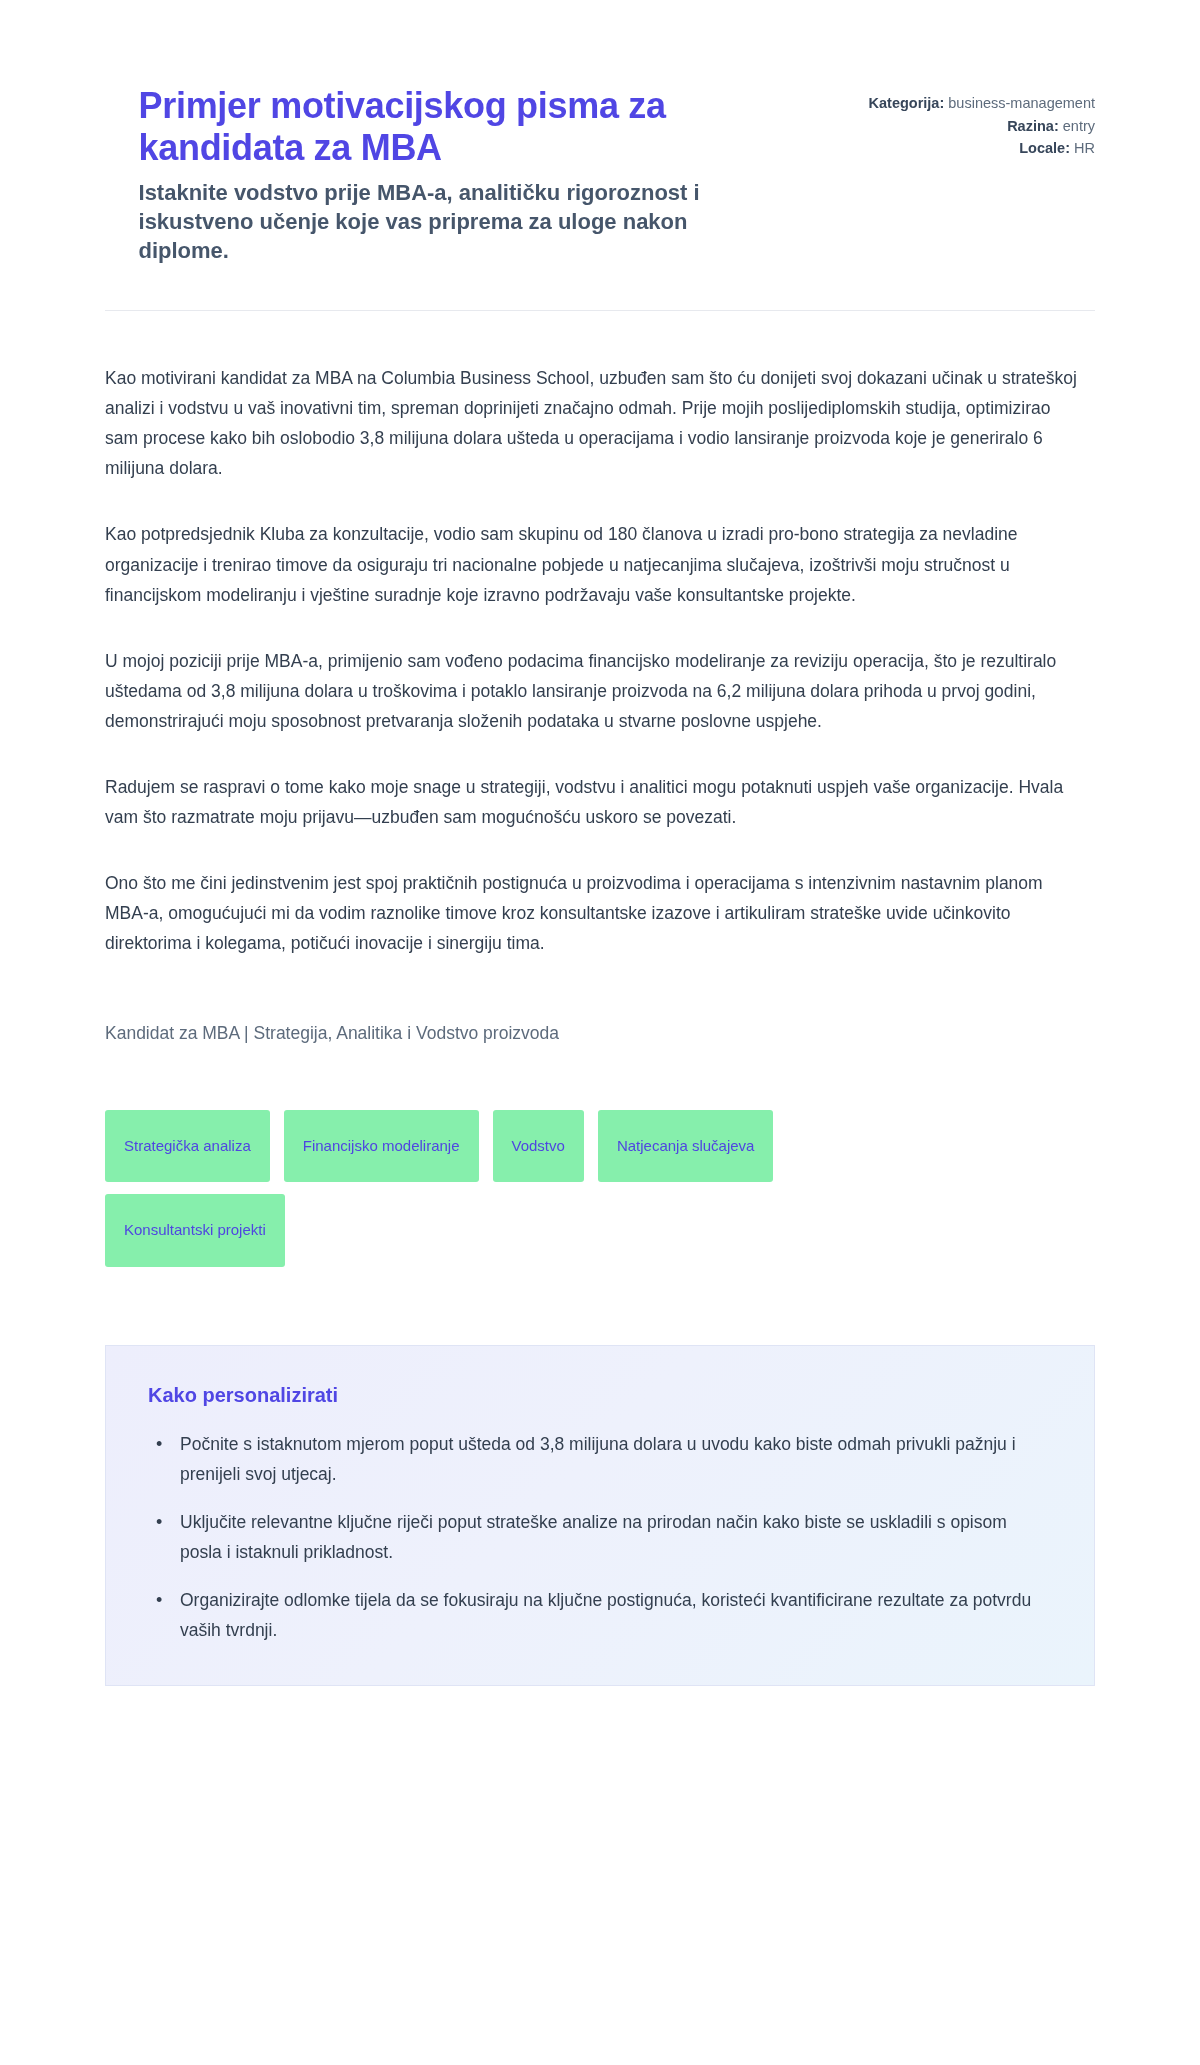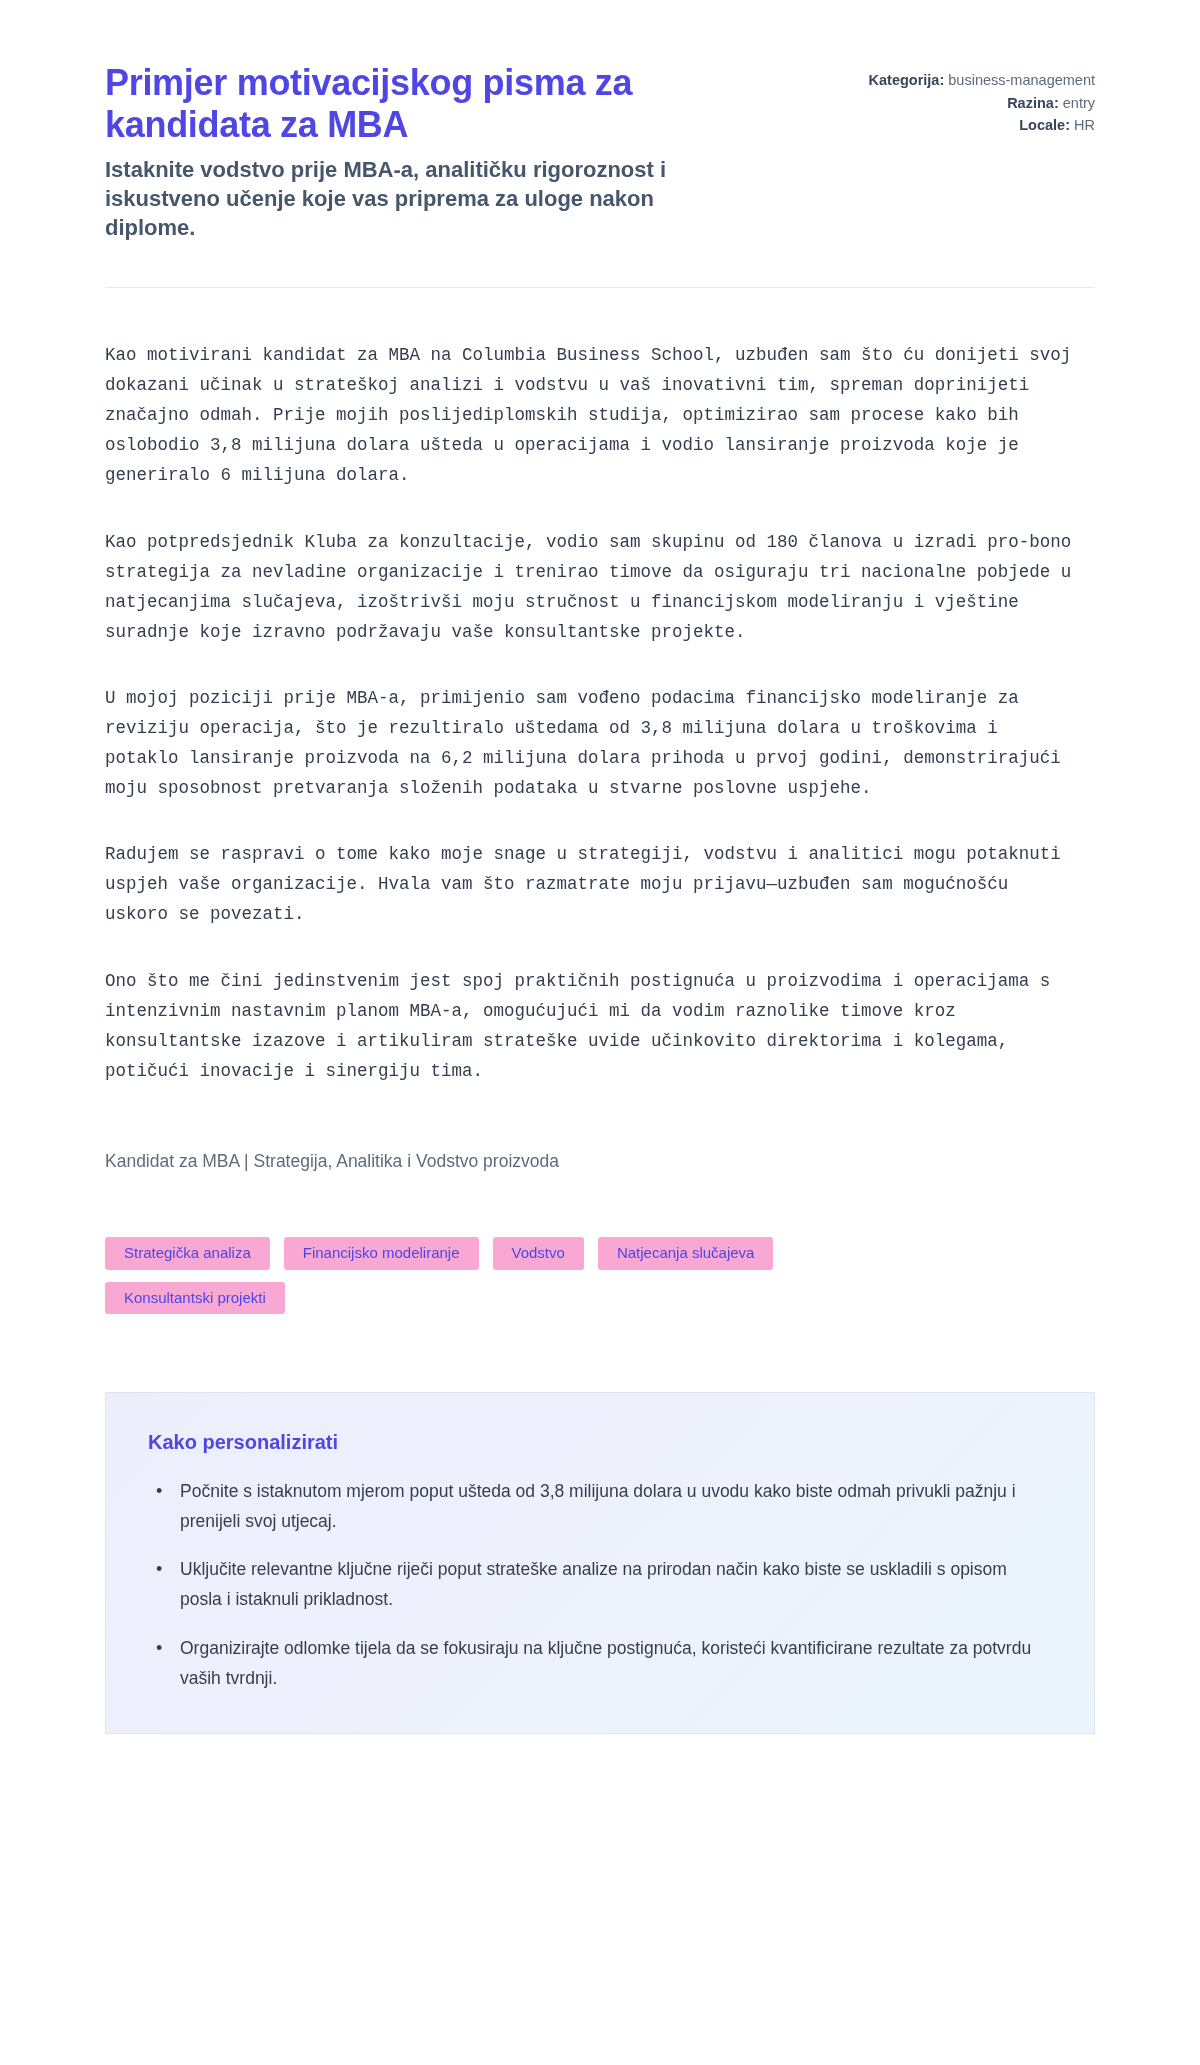--- a/index.html
+++ b/index.html
@@ -19,23 +19,24 @@
   .page {
     width: 1200px;
     padding: 0 105px;
     margin: 0 auto;
   }
 
   
   .header {
     display: flex;
     align-items: flex-start;
-    justify-content: space-between;
-    padding-top: 62px;
+    justify-content: flex-end;
+    padding-top: 37px;
     gap: 30px;
+    margin-top: 48px;
   }
   .header-left { flex: 0 1 700px; }
   .doc-title {
     margin: 0;
     font-size: 36px;
     line-height: 1.18;
     font-weight: bold;
     color: #5046e4;
     letter-spacing: -0.3px;
   }
@@ -74,21 +75,20 @@
     font-size: 18px;
     font-weight: bold;
     color: #5046e4;
   }
   .para {
     margin: 0 0 36px 0;
     font-size: 17.5px;
     line-height: 1.72;
     color: #333f4f;
     max-width: 975px;
-    font-family: Liberation Mono, monospace;
   }
 
   
   .signature { margin-top: 62px; }
   .sign-name {
     margin: 0 0 14px 0;
     font-size: 18px;
     font-weight: bold;
     color: #1f2b3c;
   }
@@ -101,24 +101,24 @@
 
   
   .tags {
     display: flex;
     flex-wrap: wrap;
     gap: 12px 14px;
     margin-top: 63px;
     max-width: 790px;
   }
   .tag {
-    background: #f9a8d4;
+    background: #86efac;
     color: #4f46e0;
     font-size: 15px;
-    padding: 8px 19px;
+    padding: 28px 19px;
     border-radius: 3px;
     white-space: nowrap;
     line-height: 1.1;
   }
 
   
   .callout {
     margin-top: 78px;
     margin-bottom: 60px;
     background: linear-gradient(135deg, #edeefc 0%, #eef1fc 45%, #eaf4fc 100%);

